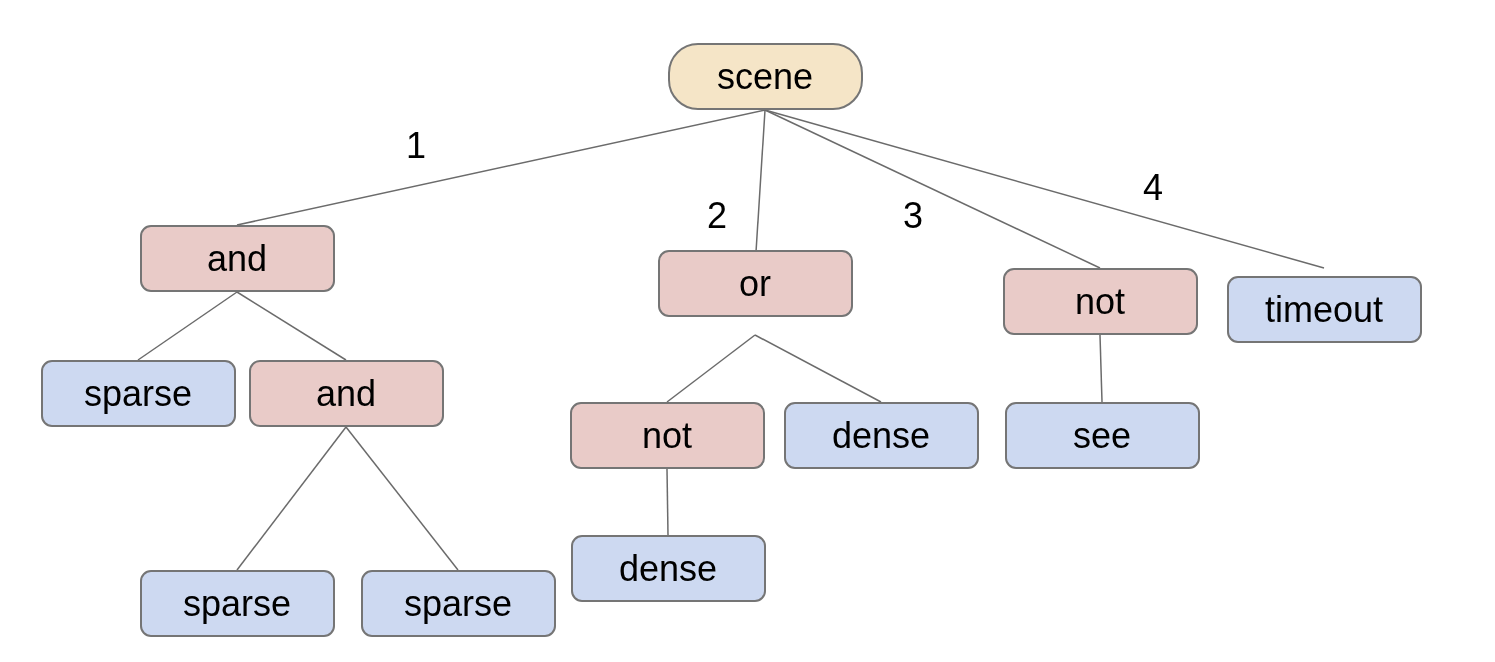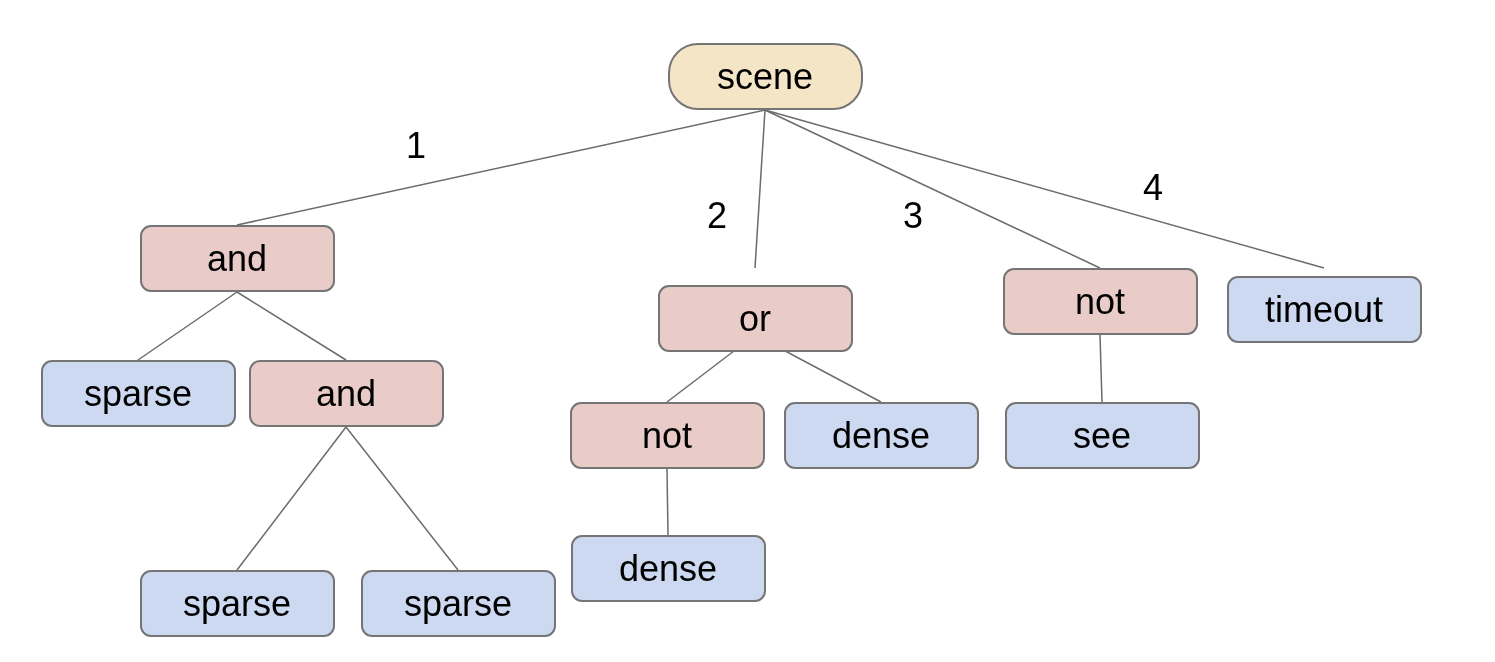--- a/index.html
+++ b/index.html
@@ -73,21 +73,21 @@
       <line x1="667" y1="469" x2="668" y2="535"></line>
       <line x1="1100" y1="335" x2="1102" y2="402"></line>
     </svg>
   <div id="node-layer">
       <div class="node root" style="left: 667.5px; top: 43px;">
         <span>scene</span>
       </div>
       <div class="node operator" style="left: 139.5px; top: 225px;">
         <span>and</span>
       </div>
-      <div class="node operator" style="left: 657.5px; top: 285px;">
+      <div class="node operator" style="left: 657.5px; top: 250px;">
         <span>or</span>
       </div>
       <div class="node operator" style="left: 1002.5px; top: 268px;">
         <span>not</span>
       </div>
       <div class="node leaf" style="left: 1226.5px; top: 276px;">
         <span>timeout</span>
       </div>
       <div class="node leaf" style="left: 40.5px; top: 360px;">
         <span>sparse</span>

